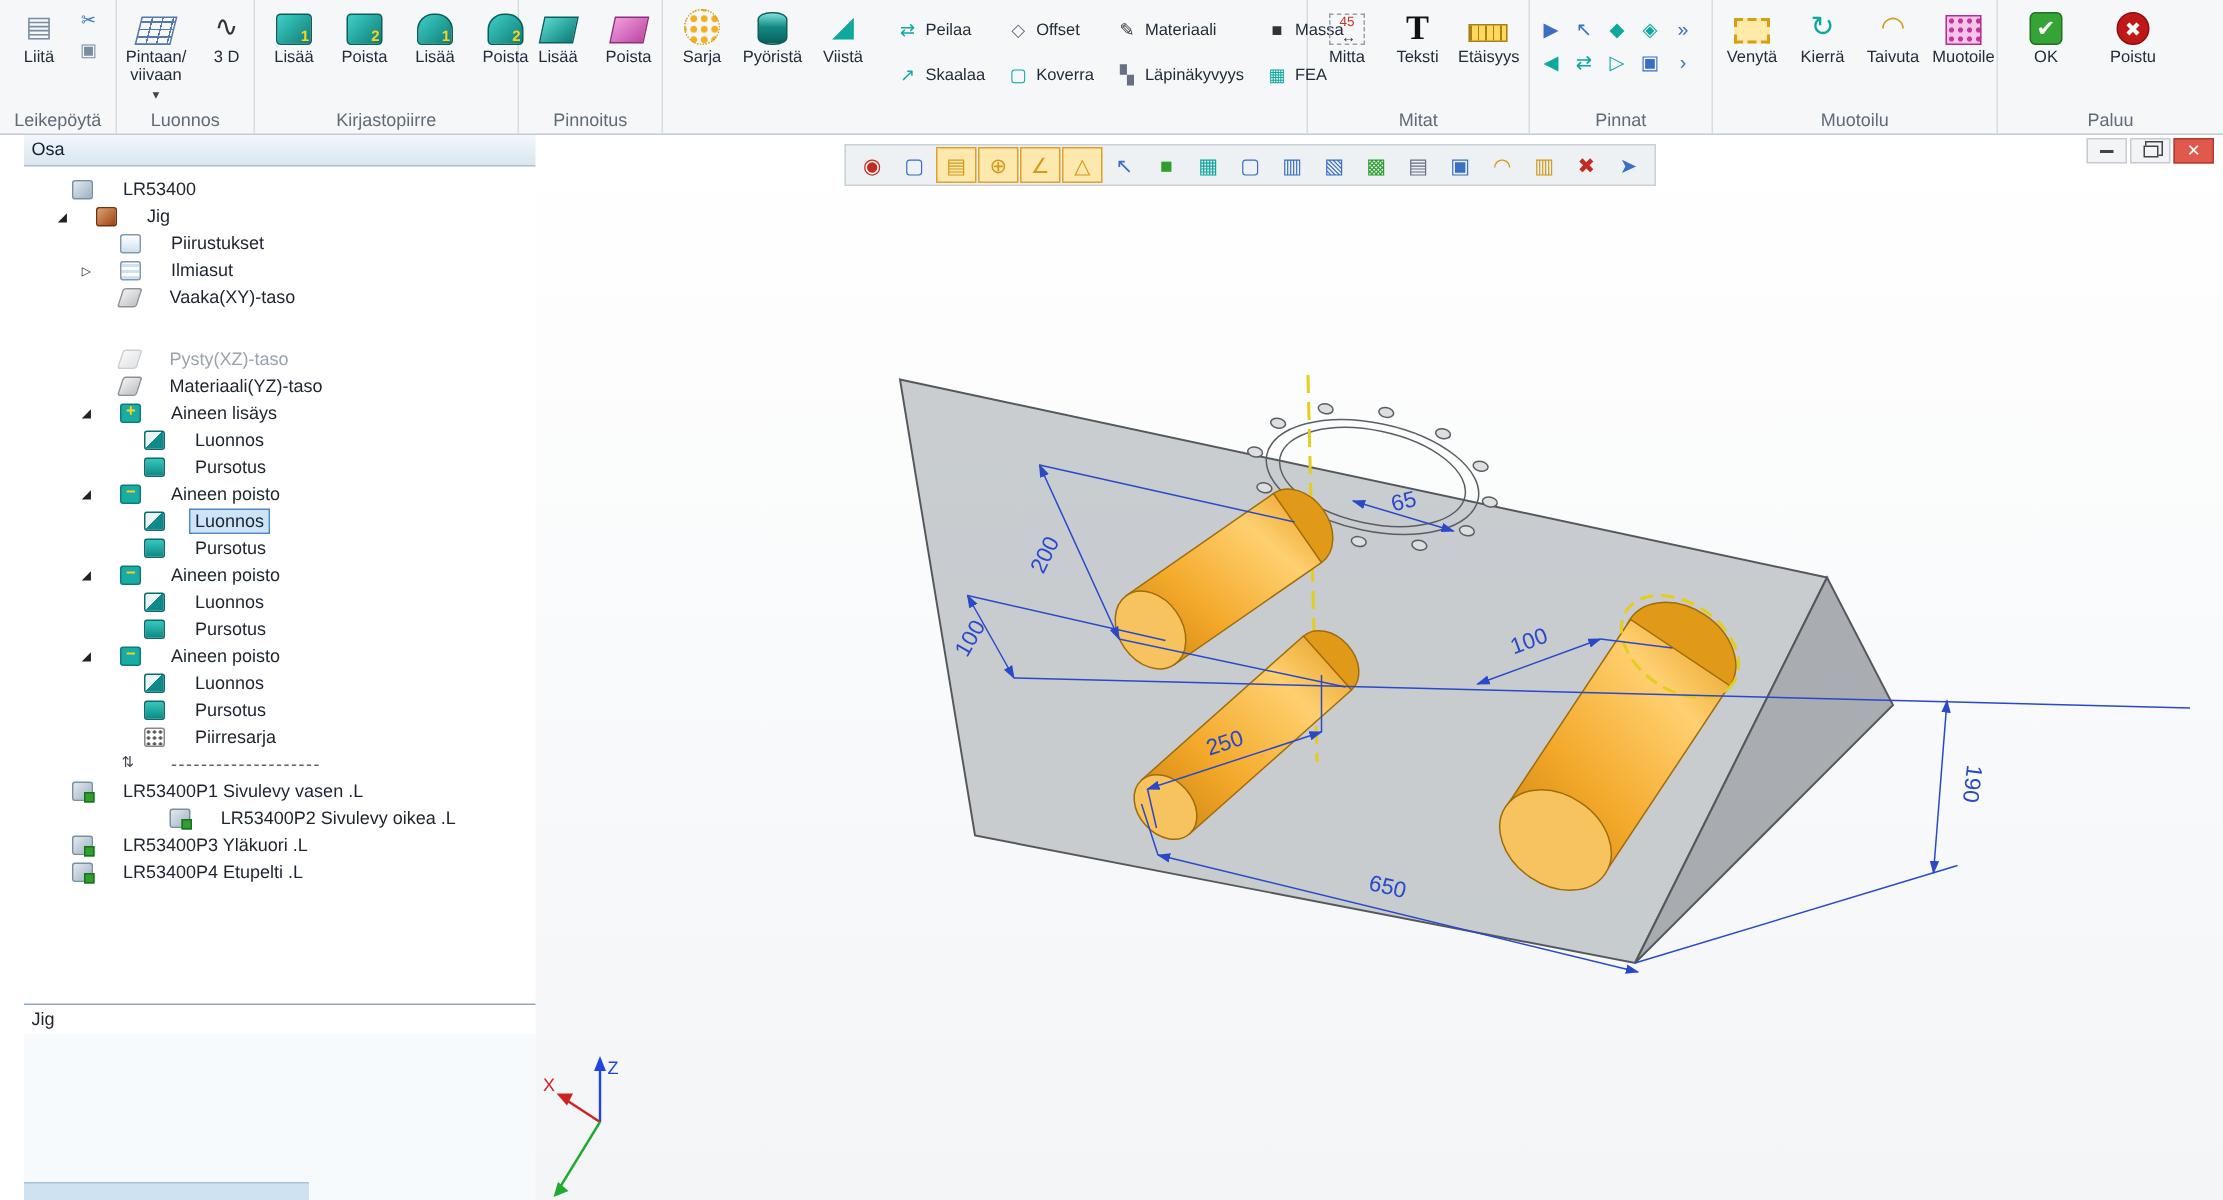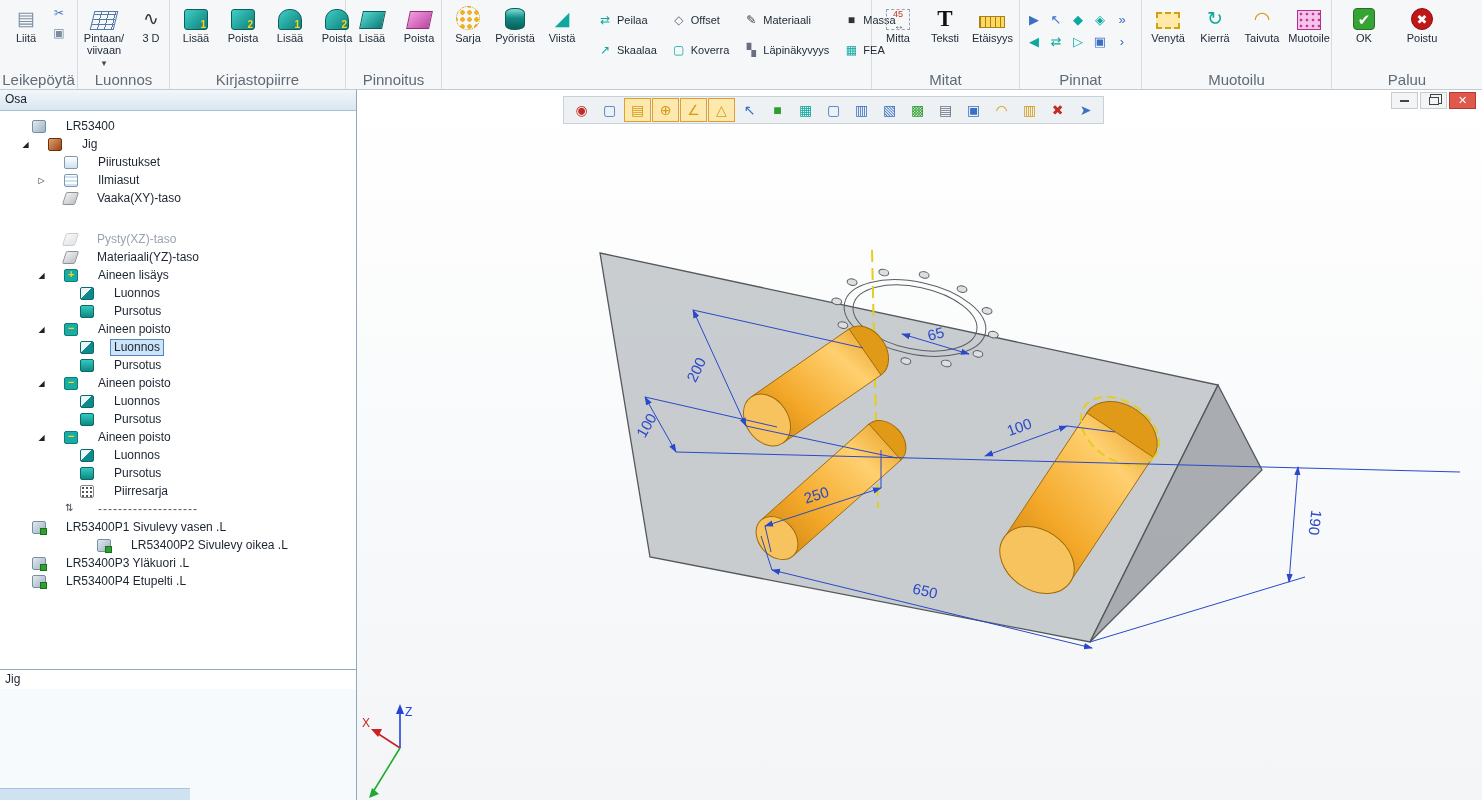--- a/index.html
+++ b/index.html
@@ -4,21 +4,21 @@
 <style>
   html,body{margin:0;padding:0;background:#e8e8e8;}
   .app{position:relative;width:1482px;height:800px;background:#fff;overflow:hidden;
        font-family:"Liberation Sans",sans-serif;color:#1c2430;user-select:none;}
 
   
   .ribbon{position:absolute;left:0;top:0;width:1482px;height:90px;background:#f6f7f9;
           border-bottom:1px solid #c3cad1;display:flex;box-sizing:border-box;}
   .rgroup{box-sizing:border-box;border-right:1px solid #d7dce1;display:flex;flex-direction:column;flex:none;}
   .rgroup-body{flex:1;display:flex;align-items:flex-start;padding:3px 4px 0 4px;gap:3px;}
-  .rgroup-label{height:17px;line-height:16px;text-align:center;font-size:15px;color:#5f6b76;}
+  .rgroup-label{height:17px;line-height:16px;text-align:center;font-size:12px;color:#5f6b76;}
   .rbtn{display:flex;flex-direction:column;align-items:center;gap:1px;padding:2px 2px;min-width:40px;cursor:default;}
   .rbtn .lbl{font-size:11px;line-height:1.12;text-align:center;color:#222c38;white-space:pre-line;}
   .ric{width:26px;height:26px;display:flex;align-items:center;justify-content:center;font-size:19px;line-height:1;}
   .minicol{display:flex;flex-direction:column;gap:4px;padding-top:2px;}
   .sic{width:16px;height:16px;display:flex;align-items:center;justify-content:center;font-size:12px;line-height:1;}
   .sbtn{display:flex;align-items:center;gap:4px;font-size:11px;height:22px;padding:0 2px;white-space:nowrap;color:#222c38;}
   .sgrid{display:grid;grid-template-rows:repeat(2,26px);grid-auto-flow:column;column-gap:10px;row-gap:4px;margin:6px 0 0 8px;}
   .caret{font-size:9px;color:#444;}
   .narrow{width:52px;}
   .vnarrow{width:14px;}
@@ -52,21 +52,21 @@
   .i-muotoile{width:24px;height:20px;margin-top:3px;border:1px solid #b03090;background-color:#f6c4e8;
               background-image:radial-gradient(#c0389c 1.5px,transparent 1.6px);background-size:6px 6px;box-sizing:border-box;}
   .i-ok{width:22px;height:22px;margin-top:2px;border-radius:4px;background:#35a435;color:#fff;
         display:flex;align-items:center;justify-content:center;font-size:15px;border:1px solid #227022;box-sizing:border-box;}
   .i-poistu{width:22px;height:22px;margin-top:2px;border-radius:50%;background:#c01818;color:#fff;
         display:flex;align-items:center;justify-content:center;font-size:13px;border:1px solid #8c0f0f;box-sizing:border-box;}
   .pgrid{display:flex;flex-wrap:wrap;width:112px;gap:2px;padding-top:6px;}
   .pic{width:20px;height:20px;display:flex;align-items:center;justify-content:center;font-size:13px;}
 
   
-  .sidebar{position:absolute;left:0;top:90px;width:357px;bottom:0;background:#fff;
+  .sidebar{position:absolute;left:16px;top:90px;width:357px;bottom:0;background:#fff;
            border-right:1px solid #8fa9bf;box-sizing:border-box;display:flex;flex-direction:column;}
   .panel-title{height:20px;flex:none;background:linear-gradient(#f2f7fb,#d9e6f1);border-bottom:1px solid #aac0d2;
                font-size:12px;line-height:19px;padding:0 5px;color:#15202c;}
   .tree{height:558px;flex:none;overflow:hidden;padding-top:6px;box-sizing:border-box;}
   .tree-row{height:18px;display:flex;align-items:center;gap:17px;font-size:12px;white-space:nowrap;cursor:default;}
   .tree-row.disabled .tree-label{color:#9aa4ad;}
   .tree-row.disabled .ti{opacity:.45;}
   .expander{width:11px;flex:none;font-size:8px;color:#222;text-align:center;}
   .tree-label{padding:0 3px;line-height:15px;}
   .tree-label.sel{background:#cde4f8;outline:1px solid #4f87c2;}

